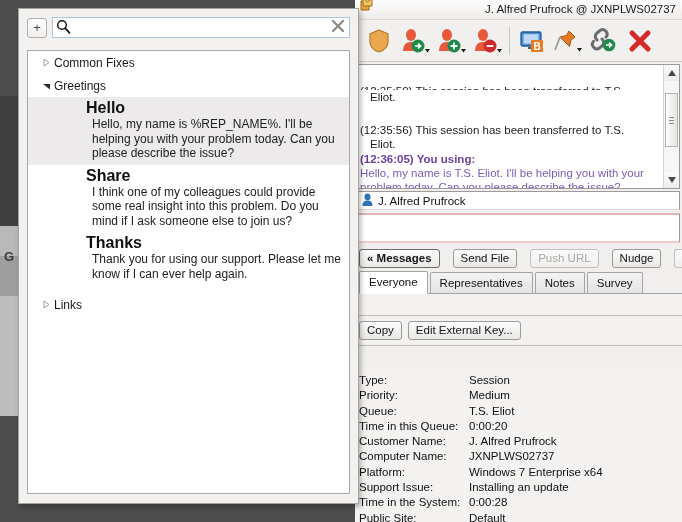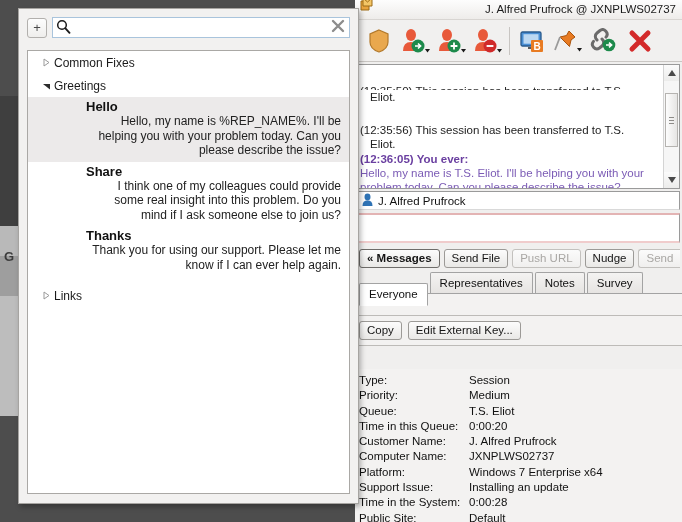--- a/index.html
+++ b/index.html
@@ -102,21 +102,21 @@
 
   
   #compose {
     margin: 3px 2px 0 2px; height: 30px; background: #fff;
     border: 1px solid #9a9a9a;
     border-top: 2px solid #e3b4b4; border-bottom: 2px solid #f0cccc;
   }
 
   
   #actions {
-    display: flex; align-items: center; gap: 4px;
+    display: flex; align-items: center; gap: 13px;
     padding: 5px 0 4px 4px; height: 29px;
   }
   .btn {
     background: linear-gradient(#fcfcfc,#e9e8e6);
     border: 1px solid #9c9a97; border-radius: 3px;
     padding: 2px 7px 3px 7px; font-size: 11.5px; color: #151515;
     white-space: nowrap; cursor: default;
   }
   .btn.strong { font-weight: bold; border-color: #6e6c69; }
   .btn.disabled { color: #a9a7a4; border-color: #c3c1be;
@@ -129,21 +129,21 @@
     padding-left: 4px; height: 22px;
     border-bottom: 1px solid #a3a3a3; position: relative;
   }
   .tab {
     padding: 3px 9px 3px 9px; font-size: 11.5px; color: #111;
     background: linear-gradient(#f4f3f2,#e6e4e2);
     border: 1px solid #a3a3a3; border-bottom: none;
     border-radius: 2px 2px 0 0; cursor: default; line-height: 14px;
   }
   .tab.active {
-    background: #ffffff; position: relative; top: 13px;
+    background: #ffffff; position: relative; top: 1px;
     border-bottom: 1px solid #ffffff; padding-bottom: 4px;
   }
 
   
   #tabpane { height: 22px; background: #f3f2f1;
     border-bottom: 1px solid #bdbbb8; }
 
   
   #copyrow {
     display: flex; gap: 6px; padding: 5px 0 5px 4px;
@@ -193,24 +193,24 @@
   .tree-group {
     display: flex; align-items: center; height: 23px;
     padding-left: 10px; font-size: 12px; color: #1a1a1a; cursor: default;
   }
   .tw {
     width: 16px; flex: 0 0 16px; display: flex;
     align-items: center; justify-content: center;
   }
   .entry { padding: 2px 8px 4px 58px; cursor: default; }
   .entry.selected { background: #eceaea; }
-  .entry .e-title { font-weight: bold; font-size: 13px; color: #111; }
+  .entry .e-title { font-weight: bold; font-size: 16px; color: #111; }
   .entry .e-body {
     font-size: 12px; color: #222; line-height: 14.5px;
-    padding-left: 6px; margin-top: 0px; text-align: right;
+    padding-left: 6px; margin-top: 0px;
   }
 </style>
 </head>
 <body>
 
 <div id="root">
 
   <div class="bg-dark" style="left:0;top:0;width:682px;height:522px;"></div>
   <div class="bg-strip" style="top:0;height:96px;background:#4d4d4d;"></div>
   <div class="bg-strip" style="top:96px;height:130px;background:#3f3f3f;"></div>
@@ -302,21 +302,21 @@
       <div id="transcript">
         <div class="msg">
           <div class="ln clipped">(12:35:50) This session has been transferred to T.S.</div>
           <div class="cont">Eliot.</div>
         </div>
         <div class="msg">
           <div class="ln">(12:35:56) This session has been transferred to T.S.</div>
           <div class="cont">Eliot.</div>
         </div>
         <div class="msg you">
-          <div class="hdr">(12:36:05) You ever:</div>
+          <div class="hdr">(12:36:05) You using:</div>
           <div class="body">Hello, my name is T.S. Eliot. I'll be helping you with your problem today. Can you please describe the issue?</div>
         </div>
       </div>
       <div class="vscroll">
         <div class="vs-arrow">
           <svg width="8" height="6" viewBox="0 0 8 6">
               <path d="M4 0 L8 6 L0 6 Z" fill="#4a4a4a"></path>
             </svg>
         </div>
         <div class="vs-track">

